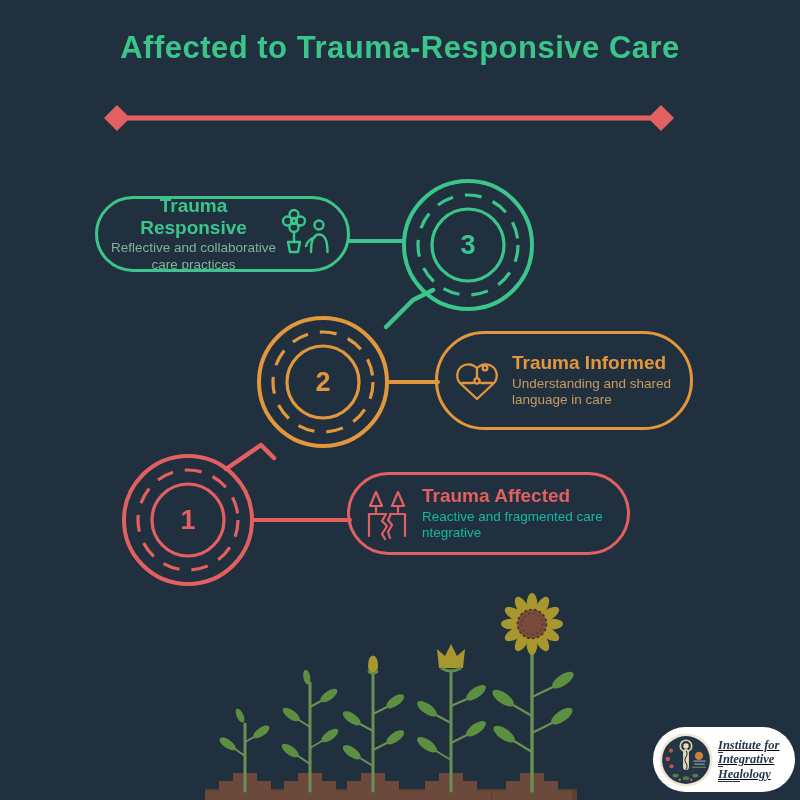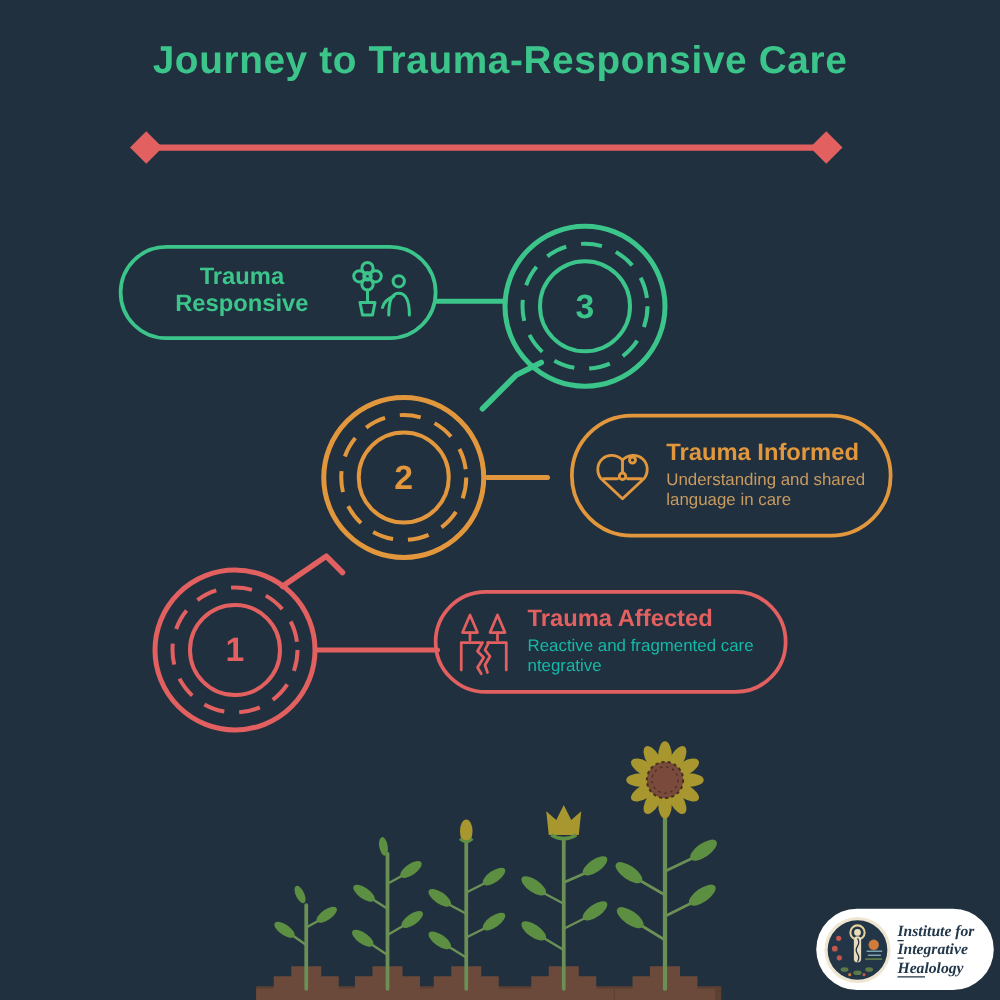--- a/index.html
+++ b/index.html
@@ -16,35 +16,35 @@
   .milestone .num{position:absolute;inset:0;display:flex;align-items:center;justify-content:center;
                   font-size:27px;font-weight:bold;}
   .m3{left:400px;top:177px;color:#3bc58a;}
   .m2{left:255px;top:314px;color:#e2973d;}
   .m1{left:120px;top:452px;color:#e2605f;}
 
   
   .pill{position:absolute;box-sizing:border-box;border:3.5px solid;border-radius:52px;
         display:flex;align-items:center;}
   .p3{left:95px;top:196px;width:255px;height:76px;border-color:#3bc58a;color:#3bc58a;padding:0 12px 0 10px;}
-  .p2{left:456px;top:331px;width:258px;height:99px;border-color:#e2973d;color:#e2973d;padding:0 8px 0 14px;}
+  .p2{left:435px;top:331px;width:258px;height:99px;border-color:#e2973d;color:#e2973d;padding:0 8px 0 14px;}
   .p1{left:347px;top:472px;width:283px;height:83px;border-color:#e2605f;color:#e2605f;padding:0 8px 0 12px;}
   .pill .text{flex:1;}
   .p3 .text{text-align:center;}
   .p2 .text,.p1 .text{text-align:left;margin-left:10px;}
   .ptitle{font-size:19px;font-weight:bold;line-height:1.15;margin-bottom:2px;}
   .sub{font-size:13.5px;line-height:1.22;}
   .p3 .sub{color:#80b29c;}
   .p2 .sub{color:#c89a5f;}
   .p1 .sub{color:#14b8a6;}
   .pill .icon{flex:0 0 auto;}
 
   
   .logo{position:absolute;left:653px;top:727px;width:142px;height:65px;background:#ffffff;
-        border-radius:33px;display:flex;align-items:center;padding:0 6px 0 6px;box-sizing:border-box;}
+        border-radius:33px;display:flex;align-items:center;padding:0 6px 0 6px;box-sizing:border-box;text-decoration:underline;}
   .logo-text{font-family:"Liberation Serif",serif;font-style:italic;font-weight:700;
              font-size:12.5px;line-height:1.16;color:#22374a;margin-left:5px;white-space:nowrap;}
   .logo-text .u{border-bottom:1.5px solid #22374a;}
 </style>
 </head>
 <body>
 
 <div class="canvas">
 
   <svg class="artwork" width="800" height="800" viewBox="0 0 800 800">
@@ -171,21 +171,21 @@
             <ellipse transform="rotate(300)" cx="0" cy="-19" rx="5.5" ry="12"></ellipse>
             <ellipse transform="rotate(330)" cx="0" cy="-19" rx="5.5" ry="12"></ellipse>
           </g>
           <circle r="14.5" fill="#7a4b3d" stroke="#45301f" stroke-width="1.6" stroke-dasharray="2.5 2.5"></circle>
           <circle r="10.5" fill="none" stroke="#45301f" stroke-width="1" stroke-dasharray="2 3"></circle>
         </g>
       </g>
     </g>
   </svg>
 
-  <h1 class="title">Journey to Trauma-Responsive Care</h1>
+  <h1 class="title">Affected to Trauma-Responsive Care</h1>
 
   <div class="milestone m3">
     <svg width="136" height="136" viewBox="0 0 136 136" fill="none">
       <circle cx="68" cy="68" r="64" stroke="#3bc58a" stroke-width="4"></circle>
       <circle cx="68" cy="68" r="50" stroke="#3bc58a" stroke-width="3.2" stroke-dasharray="17 12"></circle>
       <circle cx="68" cy="68" r="36" stroke="#3bc58a" stroke-width="3.2"></circle>
     </svg>
     <div class="num">3</div>
   </div>
 
@@ -203,20 +203,24 @@
       <circle cx="68" cy="68" r="64" stroke="#e2605f" stroke-width="4"></circle>
       <circle cx="68" cy="68" r="50" stroke="#e2605f" stroke-width="3.2" stroke-dasharray="17 12"></circle>
       <circle cx="68" cy="68" r="36" stroke="#e2605f" stroke-width="3.2"></circle>
     </svg>
     <div class="num">1</div>
   </div>
 
   <div class="pill p3">
     <div class="text">
       <div class="ptitle">Trauma Responsive</div>
+      <div class="sub">
+        <span>Reflective and collaborative</span><br>
+        <span>care practices</span>
+      </div>
     </div>
     <svg class="icon" width="56" height="52" viewBox="0 0 56 52" fill="none" stroke="#3bc58a" stroke-width="2.4" stroke-linecap="round" stroke-linejoin="round">
       <circle cx="15" cy="6.5" r="4.5"></circle>
         <circle cx="8.5" cy="13" r="4.5"></circle>
       <circle cx="21.5" cy="13" r="4.5"></circle>
         <circle cx="15" cy="19.5" r="4.5"></circle>
       <circle cx="15" cy="13" r="3"></circle>
       <path d="M15,24 V33"></path>
       <path d="M9,34 H21 L19,44 H11 Z"></path>
       <circle cx="40" cy="17" r="4.5"></circle>

